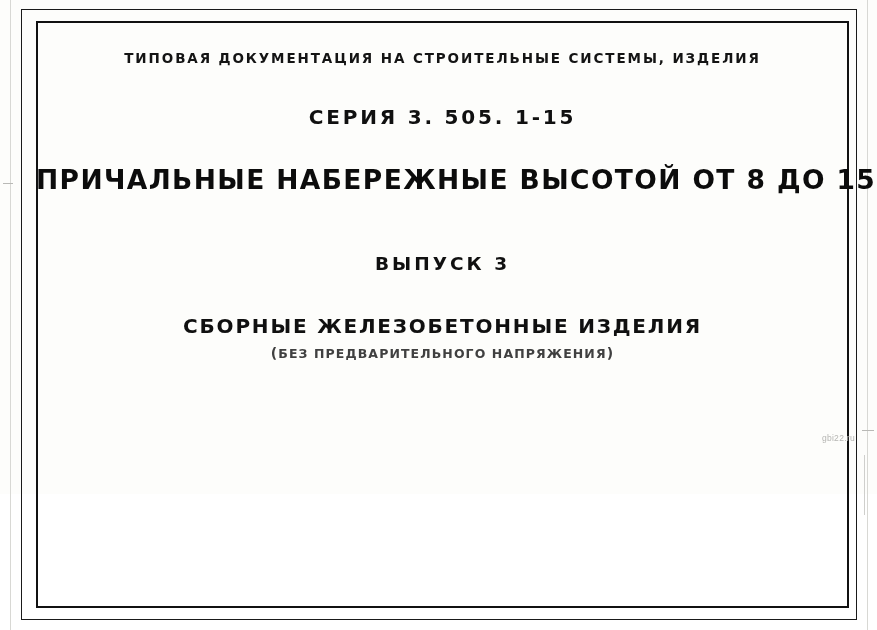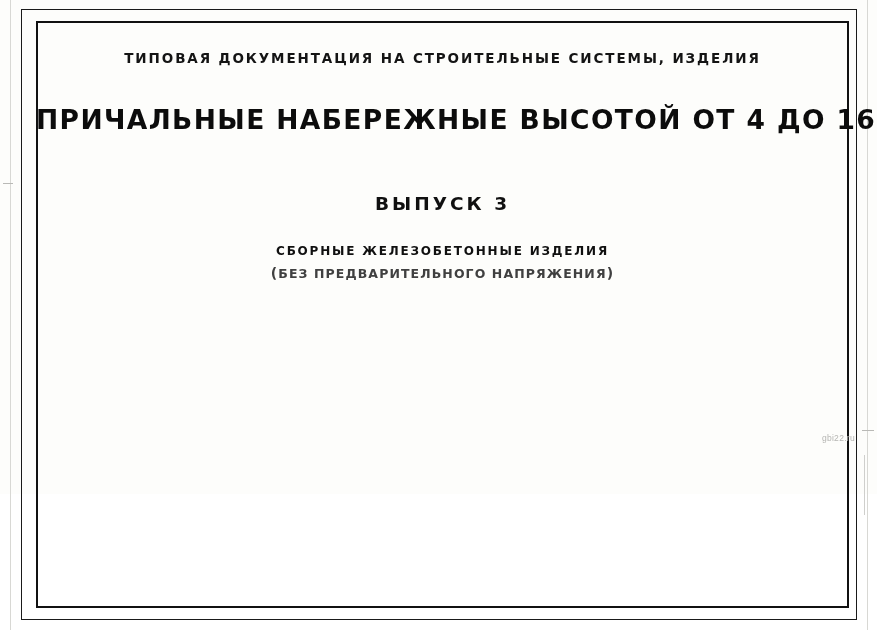--- a/index.html
+++ b/index.html
@@ -129,22 +129,22 @@
 
   .issue {
     margin-top: 58px;
     font-size: 18.5px;
     letter-spacing: 3px;
     font-weight: 700;
     color: #101010;
   }
 
   .section-title {
-    margin-top: 30px;
-    font-size: 12px;
+    margin-top: 40px;
+    font-size: 20px;
     letter-spacing: 1.8px;
     font-weight: 700;
     color: #101010;
   }
 
   .section-note {
     margin-top: 7px;
     font-size: 14px;
     letter-spacing: 1.1px;
     font-weight: 600;
@@ -179,23 +179,24 @@
 
   <div class="frame-outer"></div>
   <div class="frame-inner"></div>
 
   <div class="content">
 
     <div class="subtitle-block">
       <div class="subtitle-line">ТИПОВАЯ  ДОКУМЕНТАЦИЯ  НА  СТРОИТЕЛЬНЫЕ  СИСТЕМЫ,  ИЗДЕЛИЯ</div>
     </div>
 
+    <div class="series">СЕРИЯ  3. 505. 1-15</div>
 
     <div class="main-title">
-      <span>ПРИЧАЛЬНЫЕ  НАБЕРЕЖНЫЕ  ВЫСОТОЙ ОТ 4 ДО 16</span><span class="unit">м</span>
+      <span>ПРИЧАЛЬНЫЕ  НАБЕРЕЖНЫЕ  ВЫСОТОЙ ОТ 8 ДО 15</span><span class="unit">м</span>
     </div>
 
     <div class="issue">ВЫПУСК 3</div>
 
     <div class="section-title">СБОРНЫЕ  ЖЕЛЕЗОБЕТОННЫЕ  ИЗДЕЛИЯ</div>
 
     <div class="section-note">
       <span>(</span><span class="small">БЕЗ  ПРЕДВАРИТЕЛЬНОГО  НАПРЯЖЕНИЯ</span><span>)</span>
     </div>
 

